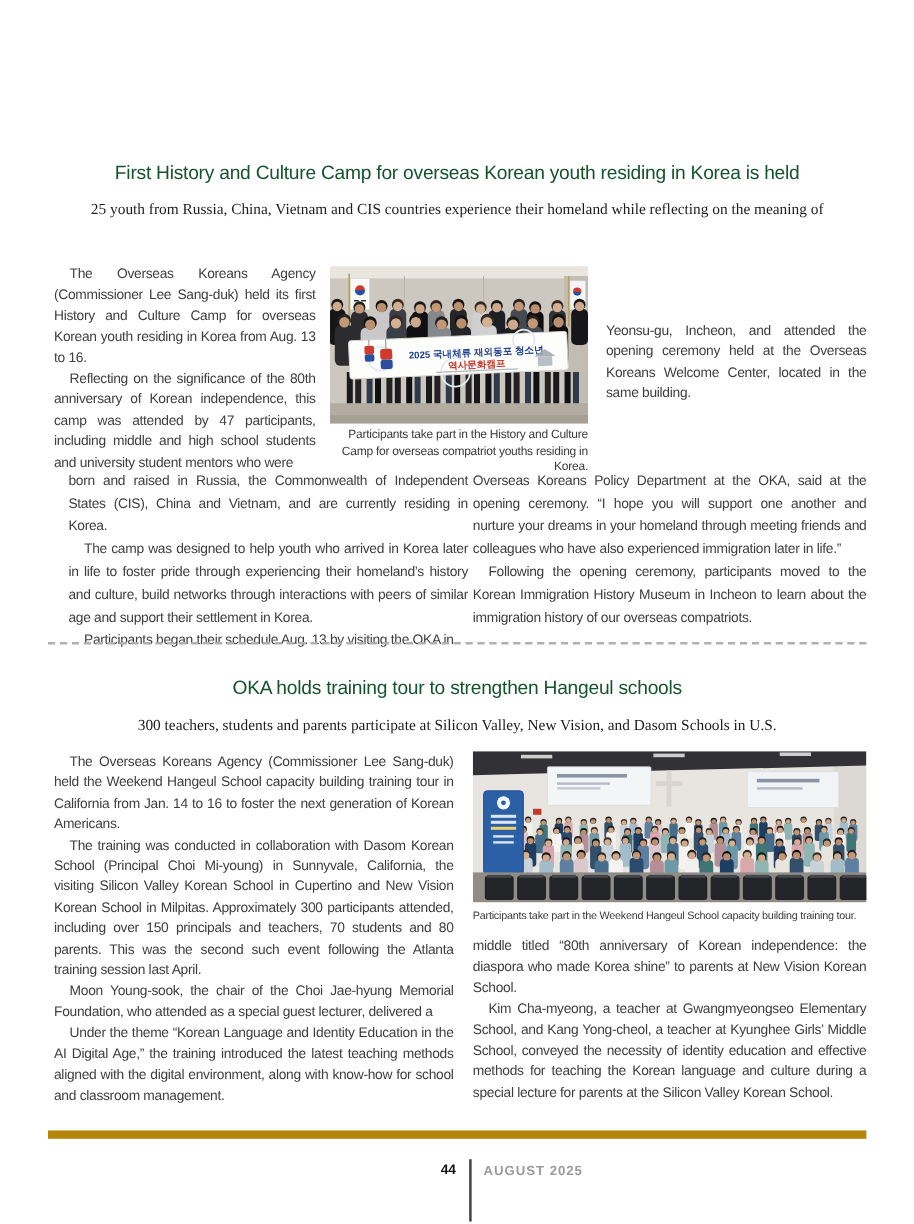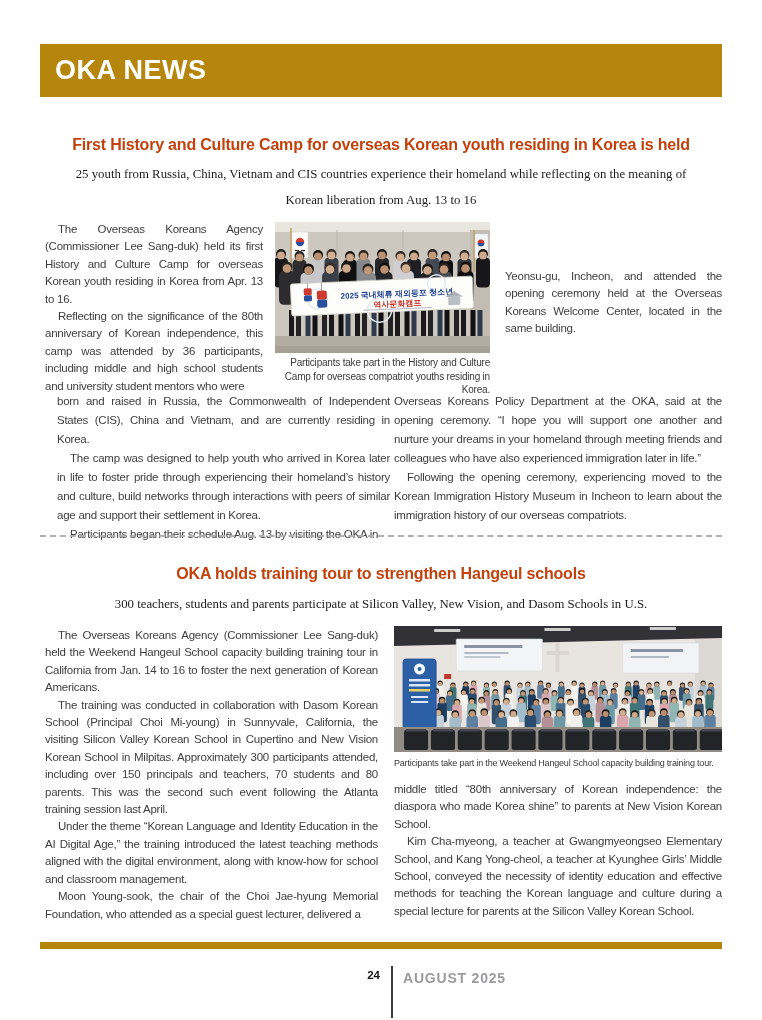--- a/index.html
+++ b/index.html
@@ -6,21 +6,21 @@
   html,body { background:#ffffff; }
   .page { position:relative; width:762px; height:1020px; background:#fff;
           font-family:"Liberation Sans", sans-serif; overflow:hidden; }
 
   .goldbar { position:absolute; left:40px; top:44px; width:682px; height:53px;
              background:#b5860b; }
   .goldbar span { display:inline-block; font-size:27px; font-weight:bold; color:#fff;
                   line-height:53px; padding-left:15px; letter-spacing:.5px; }
 
   .art-title { position:absolute; left:40px; width:682px; text-align:center;
-               white-space:nowrap; color:#c2410c; font-weight:700; font-size:16px;
+               white-space:nowrap; color:#14532d; font-weight:400; font-size:16px;
                letter-spacing:-0.2px; }
   .t1 { top:136px; } .t2 { top:565px; }
 
   .art-sub { position:absolute; left:0; width:762px; text-align:center;
              font-family:"Liberation Serif", serif; font-size:12.8px; color:#1c1c1c; }
   .art-sub div { line-height:26px; white-space:nowrap; }
   .s1 { top:161px; } .s2 { top:591px; }
 
   .bt { position:absolute; }
   .bt p { margin:0; text-align:justify; color:#3e3e3e; font-size:11.5px;
@@ -46,41 +46,37 @@
 
   .dash { position:absolute; left:40px; top:535px; width:682px;
           border-top:2px dashed #b0b0b0; }
   .goldrule { position:absolute; left:40px; top:942px; width:682px; height:7px;
               background:#b5860b; }
 
   #fnum   { position:absolute; left:320px; top:969px; width:60px; text-align:right;
             font-size:11.5px; font-weight:700; color:#131313; }
   #fline  { position:absolute; left:391px; top:966px; width:2px; height:52px;
             background:#3c3c3c; }
-  #fissue { position:absolute; left:403px; top:970px; font-size:14px; font-weight:700;
+  #fissue { position:absolute; left:403px; top:970px; font-size:11px; font-weight:700;
             color:#9b9b9d; letter-spacing:.8px; }
 </style>
 </head>
 <body>
 
 <div class="page">
 
-  <div class="goldbar">
-    <span>OKA NEWS</span>
-  </div>
 
   <div class="art-title t1">First History and Culture Camp for overseas Korean youth residing in Korea is held</div>
   <div class="art-sub s1">
       <div>25 youth from Russia, China, Vietnam and CIS countries experience their homeland while reflecting on the meaning of</div>
-      <div>Korean liberation from Aug. 13 to 16</div>
     </div>
 
   <div class="bt lh17" id="a1cA">
-      <p class="ind">The Overseas Koreans Agency (Commissioner Lee Sang-duk) held its first History and Culture Camp for overseas Korean youth residing in Korea from Apr. 13 to 16.</p>
-      <p class="ind">Reflecting on the significance of the 80th anniversary of Korean independence, this camp was attended by 36 participants, including middle and high school students and university student mentors who were</p>
+      <p class="ind">The Overseas Koreans Agency (Commissioner Lee Sang-duk) held its first History and Culture Camp for overseas Korean youth residing in Korea from Aug. 13 to 16.</p>
+      <p class="ind">Reflecting on the significance of the 80th anniversary of Korean independence, this camp was attended by 47 participants, including middle and high school students and university student mentors who were</p>
     </div>
 
   <svg class="photo" id="ph1" viewBox="0 0 215 131" preserveAspectRatio="none">
     <defs>
       <linearGradient id="tg" x1="0" y1="0" x2="0" y2="1">
         <stop offset="0.5" stop-color="#cf3a2e"></stop>
           <stop offset="0.5" stop-color="#2a4f9e"></stop>
       </linearGradient>
     </defs>
     <rect x="0" y="0" width="215" height="131" fill="#ccc7bf"></rect>
@@ -226,35 +222,35 @@
   <div class="bt lh17" id="a1cB">
       <p>Yeonsu-gu, Incheon, and attended the opening ceremony held at the Overseas Koreans Welcome Center, located in the same building.</p>
     </div>
   <div class="bt" id="a1bL">
       <p>born and raised in Russia, the Commonwealth of Independent States (CIS), China and Vietnam, and are currently residing in Korea.</p>
       <p class="ind">The camp was designed to help youth who arrived in Korea later in life to foster pride through experiencing their homeland’s history and culture, build networks through interactions with peers of similar age and support their settlement in Korea.</p>
       <p class="ind">Participants began their schedule Aug. 13 by visiting the OKA in</p>
     </div>
   <div class="bt" id="a1bR">
       <p>Overseas Koreans Policy Department at the OKA, said at the opening ceremony. “I hope you will support one another and nurture your dreams in your homeland through meeting friends and colleagues who have also experienced immigration later in life.”</p>
-      <p class="ind">Following the opening ceremony, experiencing moved to the Korean Immigration History Museum in Incheon to learn about the immigration history of our overseas compatriots.</p>
+      <p class="ind">Following the opening ceremony, participants moved to the Korean Immigration History Museum in Incheon to learn about the immigration history of our overseas compatriots.</p>
     </div>
 
   <div class="dash"></div>
 
   <div class="art-title t2">OKA holds training tour to strengthen Hangeul schools</div>
   <div class="art-sub s2">
       <div>300 teachers, students and parents participate at Silicon Valley, New Vision, and Dasom Schools in U.S.</div>
     </div>
 
   <div class="bt lh17" id="a2L">
       <p class="ind">The Overseas Koreans Agency (Commissioner Lee Sang-duk) held the Weekend Hangeul School capacity building training tour in California from Jan. 14 to 16 to foster the next generation of Korean Americans.</p>
       <p class="ind">The training was conducted in collaboration with Dasom Korean School (Principal Choi Mi-young) in Sunnyvale, California, the visiting Silicon Valley Korean School in Cupertino and New Vision Korean School in Milpitas. Approximately 300 participants attended, including over 150 principals and teachers, 70 students and 80 parents. This was the second such event following the Atlanta training session last April.</p>
+      <p class="ind">Moon Young-sook, the chair of the Choi Jae-hyung Memorial Foundation, who attended as a special guest lecturer, delivered a</p>
       <p class="ind">Under the theme “Korean Language and Identity Education in the AI Digital Age,” the training introduced the latest teaching methods aligned with the digital environment, along with know-how for school and classroom management.</p>
-      <p class="ind">Moon Young-sook, the chair of the Choi Jae-hyung Memorial Foundation, who attended as a special guest lecturer, delivered a</p>
     </div>
 
   <svg class="photo" id="ph2" viewBox="0 0 327 126" preserveAspectRatio="none">
     <rect x="0" y="0" width="327" height="126" fill="#e8e5e1"></rect>
     <rect x="300" y="12" width="27" height="92" fill="#dcd9d4"></rect>
     <polygon points="0,0 327,0 327,12 0,20" fill="#313136"></polygon>
     <rect x="40" y="3" width="26" height="3" fill="#f5f5f2" opacity="0.8"></rect>
     <rect x="150" y="2" width="26" height="3" fill="#f5f5f2" opacity="0.8"></rect>
     <rect x="255" y="1" width="26" height="3" fill="#f5f5f2" opacity="0.8"></rect>
     <g>
@@ -586,17 +582,17 @@
   </svg>
   <div class="caption" id="cap2">Participants take part in the Weekend Hangeul School capacity building training tour.</div>
 
   <div class="bt lh17" id="a2R">
       <p>middle titled “80th anniversary of Korean independence: the diaspora who made Korea shine” to parents at New Vision Korean School.</p>
       <p class="ind">Kim Cha-myeong, a teacher at Gwangmyeongseo Elementary School, and Kang Yong-cheol, a teacher at Kyunghee Girls’ Middle School, conveyed the necessity of identity education and effective methods for teaching the Korean language and culture during a special lecture for parents at the Silicon Valley Korean School.</p>
     </div>
 
   <div class="goldrule"></div>
 
-  <div id="fnum">24</div>
+  <div id="fnum">44</div>
   <div id="fline"></div>
   <div id="fissue">AUGUST 2025</div>
 
 </div>
 
 </body></html>

